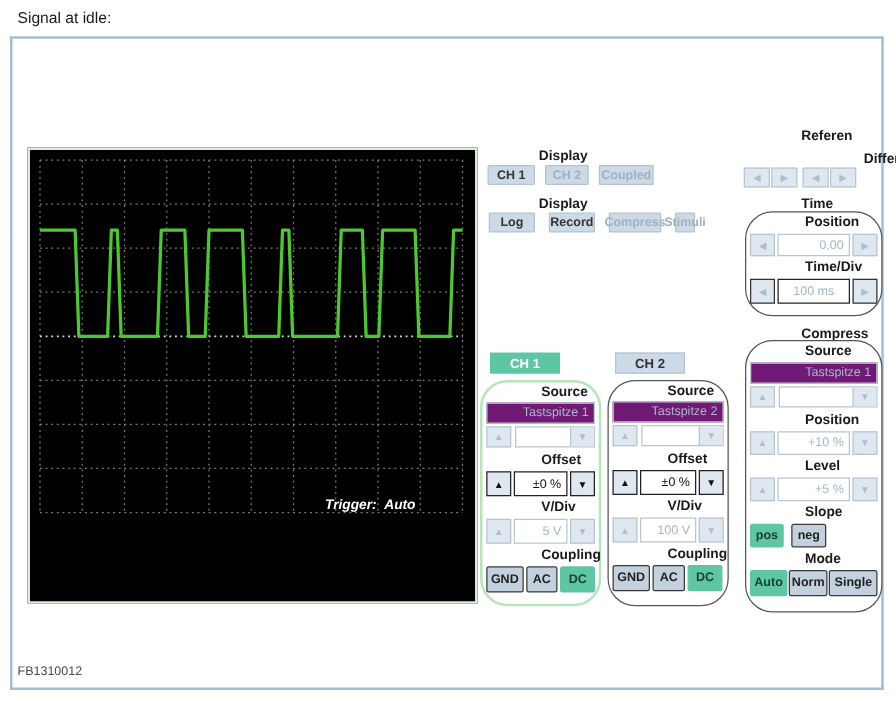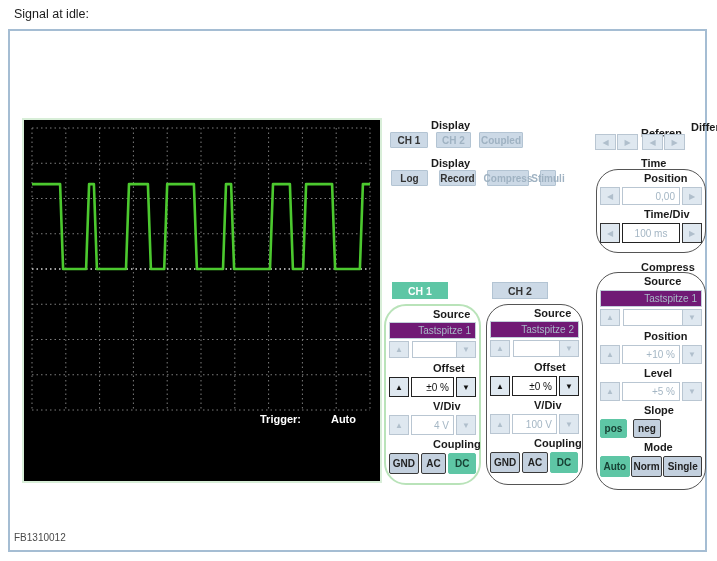--- a/index.html
+++ b/index.html
@@ -6,22 +6,22 @@
   body { background:#fff; font-family:"Liberation Sans", sans-serif; }
   .page { position:relative; width:717px; height:561px; background:#fff; overflow:hidden; }
   .title { position:absolute; left:14px; top:7px; font-size:12.5px; color:#1a1a1a; }
   .frame { position:absolute; left:8px; top:29px; width:699px; height:523px;
            border:2px solid #a5bdd3; background:#fff; }
 
   
   .scope { position:absolute; left:12px; top:87px; width:360px; height:365px;
            background:#000; border:2px solid #d8eed8; }
   .scope-svg { position:absolute; left:6px; top:6px; }
-  .scope-status { position:absolute; left:236px; top:293px; display:flex; gap:30px;
-                  color:#fff; font-size:11px; font-weight:bold; }
+  .scope-status { position:absolute; left:236px; top:278px; display:flex; gap:6px;
+                  color:#fff; font-size:11px; font-weight:bold;font-style:italic; }
 
   
   .lbl { font-size:11px; font-weight:bold; color:#1a1a1a; line-height:13px;padding-left:44px; }
   .row { display:flex; align-items:stretch; }
   .btn { display:flex; align-items:center; justify-content:center;
          background:#ccd9e6; border:1px solid #b3c4d3; border-radius:1px;
          font-size:10px; font-weight:bold; color:#333; height:16px; }
   .btn.disabled { color:#9fb2c2; }
   .teal { background:#5ec6a5; border-color:#5ec6a5; color:#1e3c33; }
   .chbtn { position:absolute; width:56px; height:17px; display:flex; align-items:center;
@@ -96,21 +96,21 @@
     </div>
 
     <div class="grp-lbl lbl" style="left:377px; top:126px;">Display</div>
     <div class="row" style="position:absolute; left:381px; top:139px; gap:11px;">
       <div class="btn" style="width:37px;">Log</div>
       <div class="btn" style="width:37px;">Record</div>
       <div class="btn disabled" style="width:42px;">Compress</div>
       <div class="btn disabled" style="width:16px;">Stimuli</div>
     </div>
 
-    <div class="grp-lbl lbl" style="left:587px; top:96px;">Referen</div>
+    <div class="grp-lbl lbl" style="left:587px; top:72px;">Referen</div>
     <div class="row" style="position:absolute; left:585px; top:103px; gap:1px;">
       <div class="spin" style="width:21px; height:16px;">
           <span>◀</span>
         </div>
       <div class="spin" style="width:21px; height:16px;">
           <span>▶</span>
         </div>
     </div>
     <div class="grp-lbl lbl" style="left:637px; top:90px;">Differen</div>
     <div class="row" style="position:absolute; left:632px; top:103px; gap:1px;">
@@ -217,21 +217,21 @@
         <div class="val dark">±0 %</div>
         <div class="spin on">
             <span>▼</span>
           </div>
       </div>
       <div class="lbl">V/Div</div>
       <div class="row subrow" style="height:20px;">
         <div class="spin">
             <span>▲</span>
           </div>
-        <div class="val">4 V</div>
+        <div class="val">5 V</div>
         <div class="spin">
             <span>▼</span>
           </div>
       </div>
       <div class="lbl">Coupling</div>
       <div class="row subrow" style="gap:2px;">
         <div class="cpl" style="width:30px;">GND</div>
         <div class="cpl" style="width:26px;">AC</div>
         <div class="cpl teal" style="width:28px;">DC</div>
       </div>

